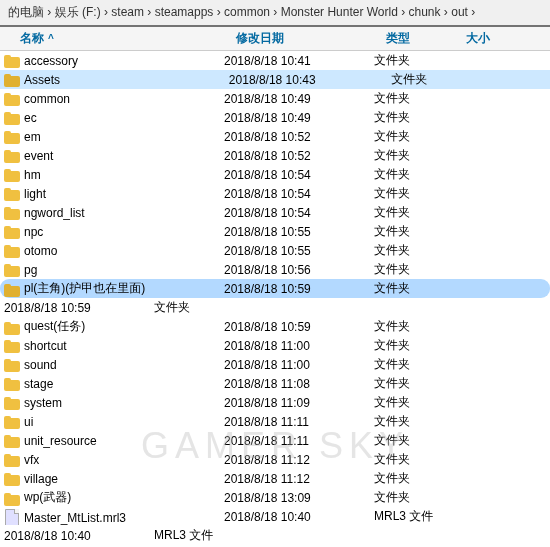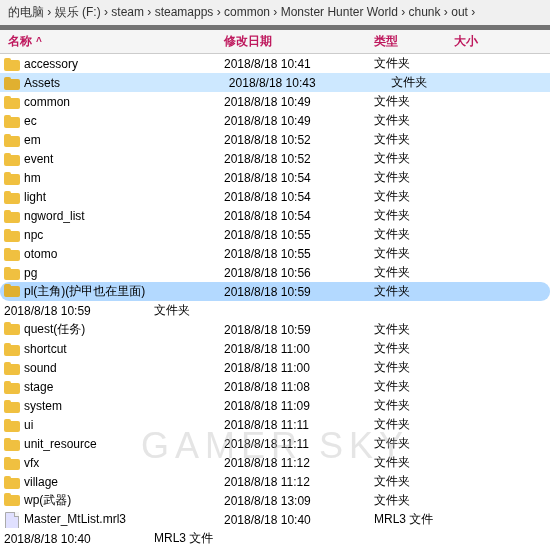--- a/index.html
+++ b/index.html
@@ -13,37 +13,37 @@
       background: #fff;
       width: 550px;
       height: 547px;
       overflow: hidden;
       position: relative;
     }
 
     
     .address-bar {
       background: #f0f0f0;
-      border-bottom: 5px solid #737373;
+      border-bottom: 2px solid #737373;
       padding: 4px 8px;
       display: flex;
       align-items: center;
       font-size: 12px;
       color: #333;
     }
 
     
     .column-headers {
       display: flex;
       background: #f5f5f5;
       border-bottom: 1px solid #ccc;
-      padding: 3px 0;
+      padding: 3px 12px;
       font-size: 12px;
       font-weight: bold;
-      color: #be185d;
+      color: #0369a1;
     }
     .col-name {
       width: 220px;
       padding-left: 8px;
       display: flex;
       align-items: center;
     }
     .col-name .sort-arrow {
       margin-left: 4px;
       font-size: 10px;
@@ -82,21 +82,21 @@
     }
     .file-row.selected-active {
       background: #b3d9ff;
       border-radius: 9px;
     }
 
     .file-row .cell-name {
       width: 220px;
       padding-left: 4px;
       display: flex;
-      align-items: flex-start;
+      align-items: flex-end;
       white-space: nowrap;
       overflow: hidden;
     }
     .file-row .cell-date {
       width: 150px;
       padding-left: 4px;
       white-space: nowrap;
     }
     .file-row .cell-type {
       width: 80px;

